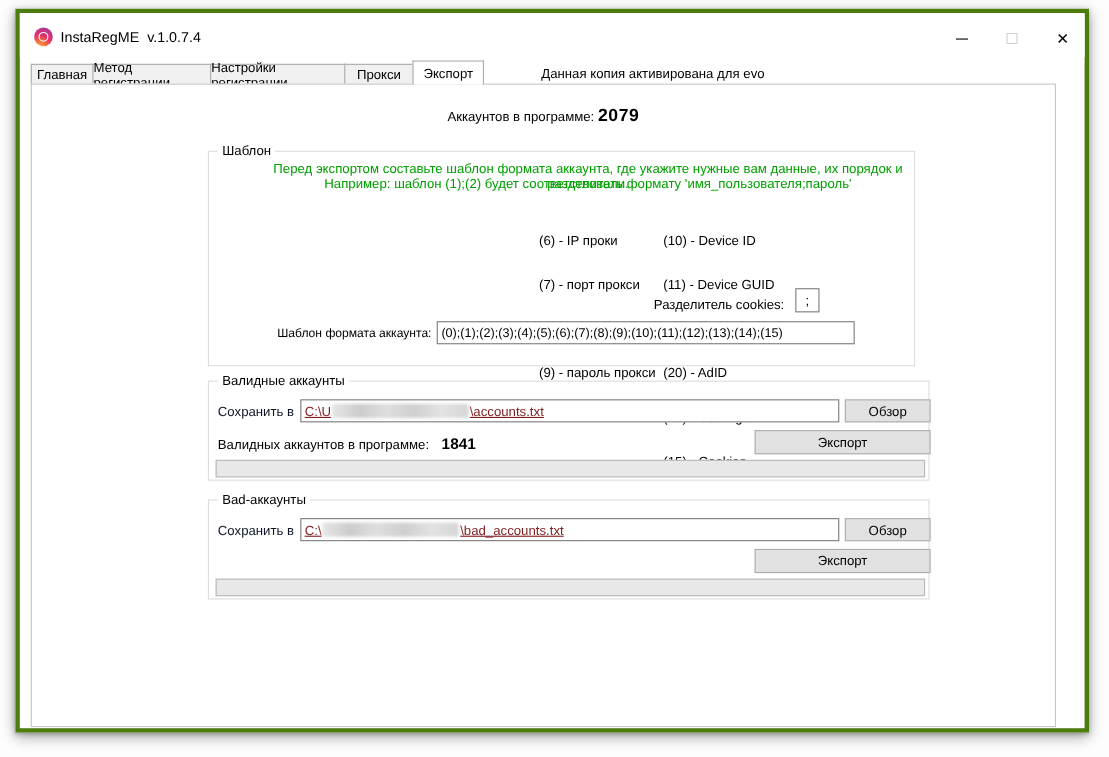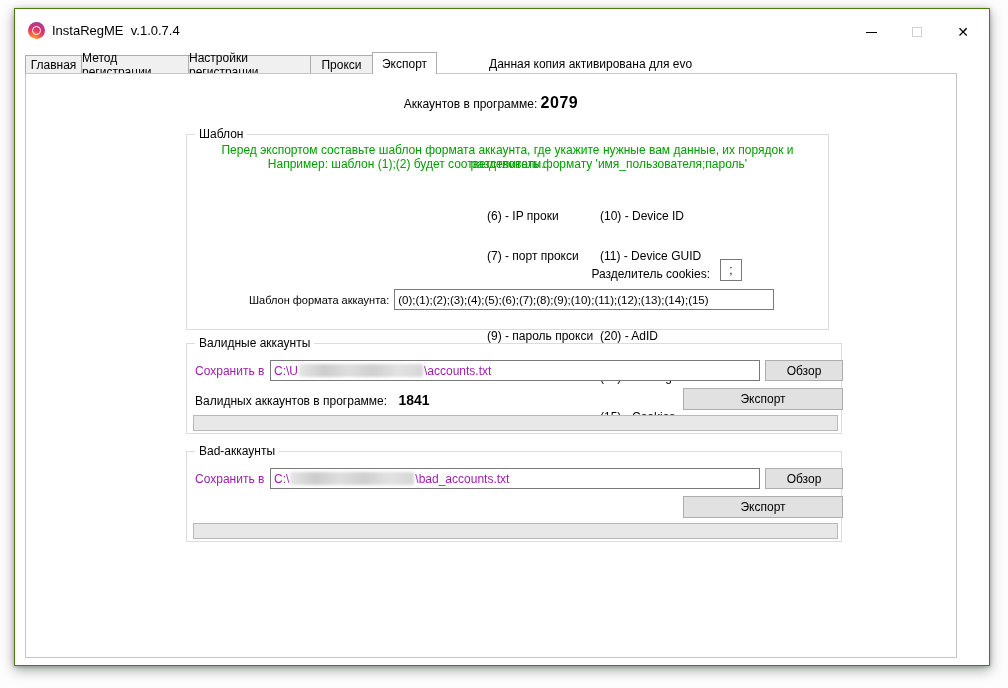--- a/index.html
+++ b/index.html
@@ -1,19 +1,19 @@
 <!DOCTYPE html>
 <html><head>
 <meta charset="utf-8">
 <style>
   * { box-sizing: border-box; margin: 0; padding: 0; }
   html, body { width: 1008px; height: 688px; background: #fdfdfd; font-family: "Liberation Sans", sans-serif; overflow: hidden; }
   .window {
     position: absolute; left: 14px; top: 8px; width: 976px; height: 658px;
-    background: #ffffff; border: 1px solid #4d7c0f;
+    background: #ffffff; border: 4px solid #4d7c0f;
     box-shadow: 0 4px 12px rgba(0,0,0,0.35), 0 1px 4px rgba(0,0,0,0.25);
   }
   
   .titlebar { position: absolute; left: 0; top: 0; width: 100%; height: 40px; background: #ffffff; }
   .app-icon {
     position: absolute; left: 13px; top: 13px; width: 17px; height: 17px; border-radius: 50%;
     background: radial-gradient(circle at 30% 110%, #fdc468 0%, #f77737 25%, #e1306c 55%, #c13584 75%, #833ab4 100%);
   }
   .app-icon::after {
     content: ""; position: absolute; left: 4px; top: 4px; width: 7px; height: 7px;
@@ -42,43 +42,43 @@
     background: #ffffff; border: 1px solid #c6c6c6; z-index: 2;
   }
   .summary-row { position: absolute; left: 0; top: 20px; width: 100%; text-align: center; font-size: 12px; color: #000; }
   .summary-row b { font-size: 16px; font-weight: bold; letter-spacing: 0.5px; }
   
   .groupbox { position: absolute; border: 1px solid #dcdcdc; }
   .groupbox > legend-label, .gb-title {
     position: absolute; top: -8px; left: 8px; background: #ffffff; padding: 0 4px;
     font-size: 12px; color: #000;
   }
-  .gb-template { left: 160px; top: 60px; width: 643px; height: 196px; }
+  .gb-template { left: 160px; top: 60px; width: 643px; height: 196px; padding-left: 24px; }
   .gb-valid    { left: 160px; top: 269px; width: 656px; height: 91px; }
   .gb-bad      { left: 160px; top: 377px; width: 656px; height: 91px; }
   .green-line { position: absolute; width: 100%; text-align: center; font-size: 12px; color: #00a000; }
   .codes-col { position: absolute; font-size: 12px; line-height: 13.4px; color: #000; white-space: pre; }
   .cookies-row { position: absolute; right: 86px; top: 124px; display: flex; align-items: flex-end; }
   .cookies-label { font-size: 12px; color: #000; margin-right: 10px; }
   .cookies-input {
     width: 22px; height: 22px; border: 1px solid #7a7a7a; background: #fff;
     font-size: 12px; text-align: center; font-family: "Liberation Sans", sans-serif;
   }
   .format-row { position: absolute; left: 62px; top: 154px; display: flex; align-items: center; }
   .format-label { font-size: 11px; color: #000; margin-right: 5px; }
   .format-input {
     width: 380px; height: 21px; border: 1px solid #7a7a7a; background: #fff;
     font-size: 11.5px; padding: 0 3px; font-family: "Liberation Sans", sans-serif; color: #000;
   }
   
-  .save-label { position: absolute; left: 8px; top: 20px; font-size: 12px; color: #a21caf; }
+  .save-label { position: absolute; left: 8px; top: 20px; font-size: 12px; color: #0f172a; }
   .path-box {
     position: absolute; left: 83px; top: 16px; width: 490px; height: 21px;
-    border: 1px solid #7a7a7a; background: #fff; font-size: 12px; color: #a21caf;
-    display: flex; align-items: center; padding: 0 3px; overflow: hidden; white-space: pre;
+    border: 1px solid #7a7a7a; background: #fff; font-size: 12px; color: #7f1d1d;
+    display: flex; align-items: center; padding: 0 3px; overflow: hidden; white-space: pre; text-decoration: underline;
   }
   .redact {
     display: inline-block; width: 124px; height: 13px; margin: 0 1px; border-radius: 2px;
     background: linear-gradient(90deg,#e6e6e6,#cccccc 20%,#dedede 40%,#cfcfcf 60%,#e2e2e2 80%,#d6d6d6);
     filter: blur(1.6px);
   }
   .browse-btn {
     position: absolute; left: 578px; top: 16px; width: 78px; height: 21px;
     background: #e1e1e1; border: 1px solid #adadad; font-size: 12px; color: #000;
     font-family: "Liberation Sans", sans-serif; cursor: default;

